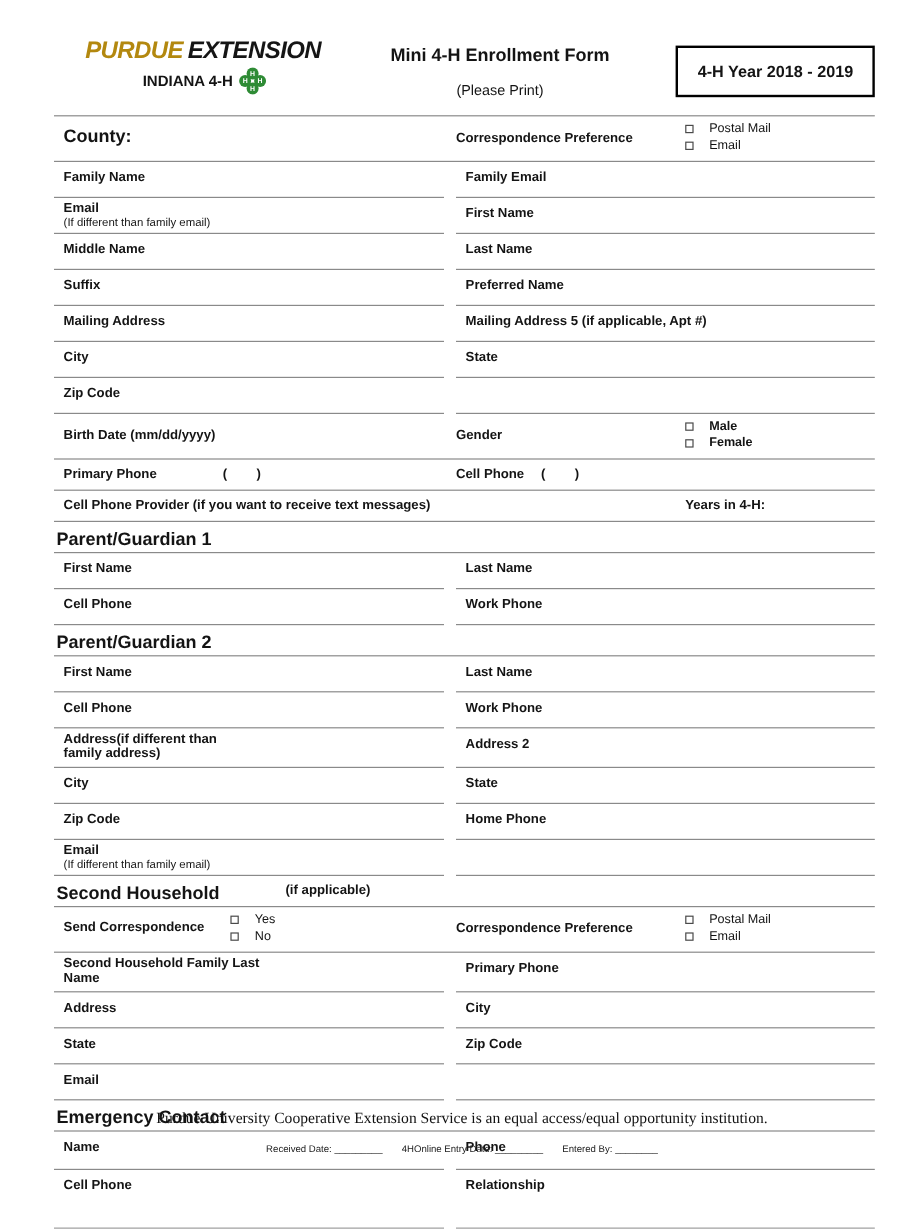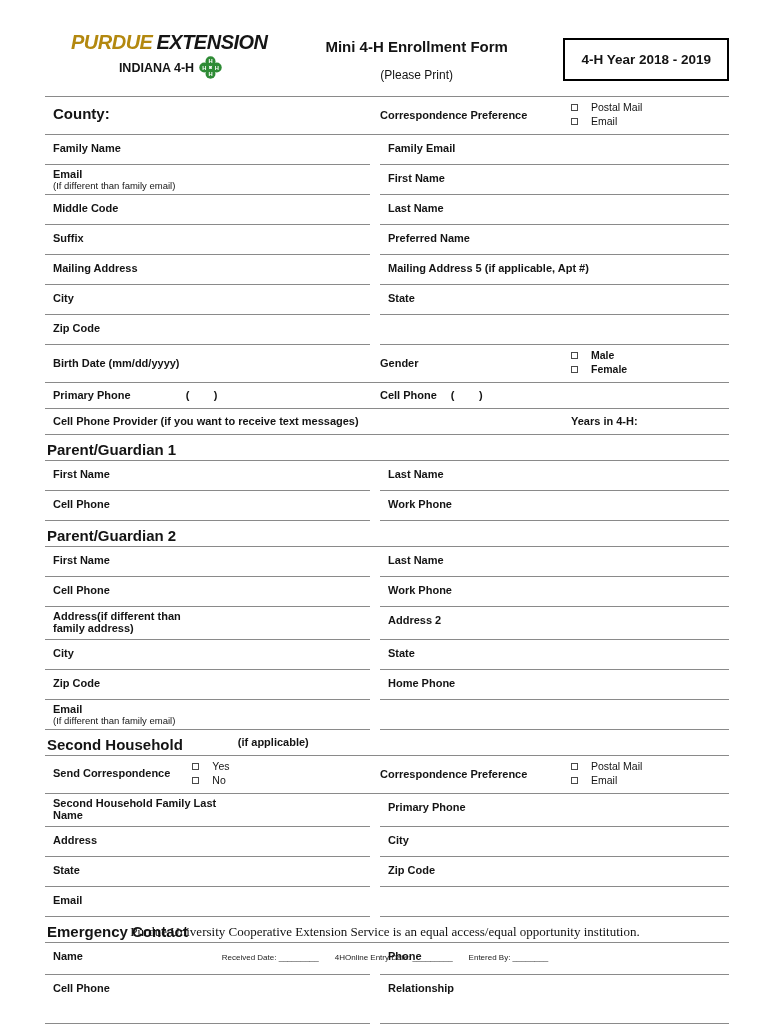--- a/index.html
+++ b/index.html
@@ -126,21 +126,21 @@
         <div class="lbl">Email</div>
         <div class="sub">(If different than family email)</div>
       </div>
       <div class="c cr">
         <span class="lbl">First Name</span>
       </div>
     </div>
 
     <div class="row">
       <div class="c cl">
-        <span class="lbl">Middle Code</span>
+        <span class="lbl">Middle Name</span>
       </div>
       <div class="c cr">
         <span class="lbl">Last Name</span>
       </div>
     </div>
 
     <div class="row">
       <div class="c cl">
         <span class="lbl">Suffix</span>
       </div>

